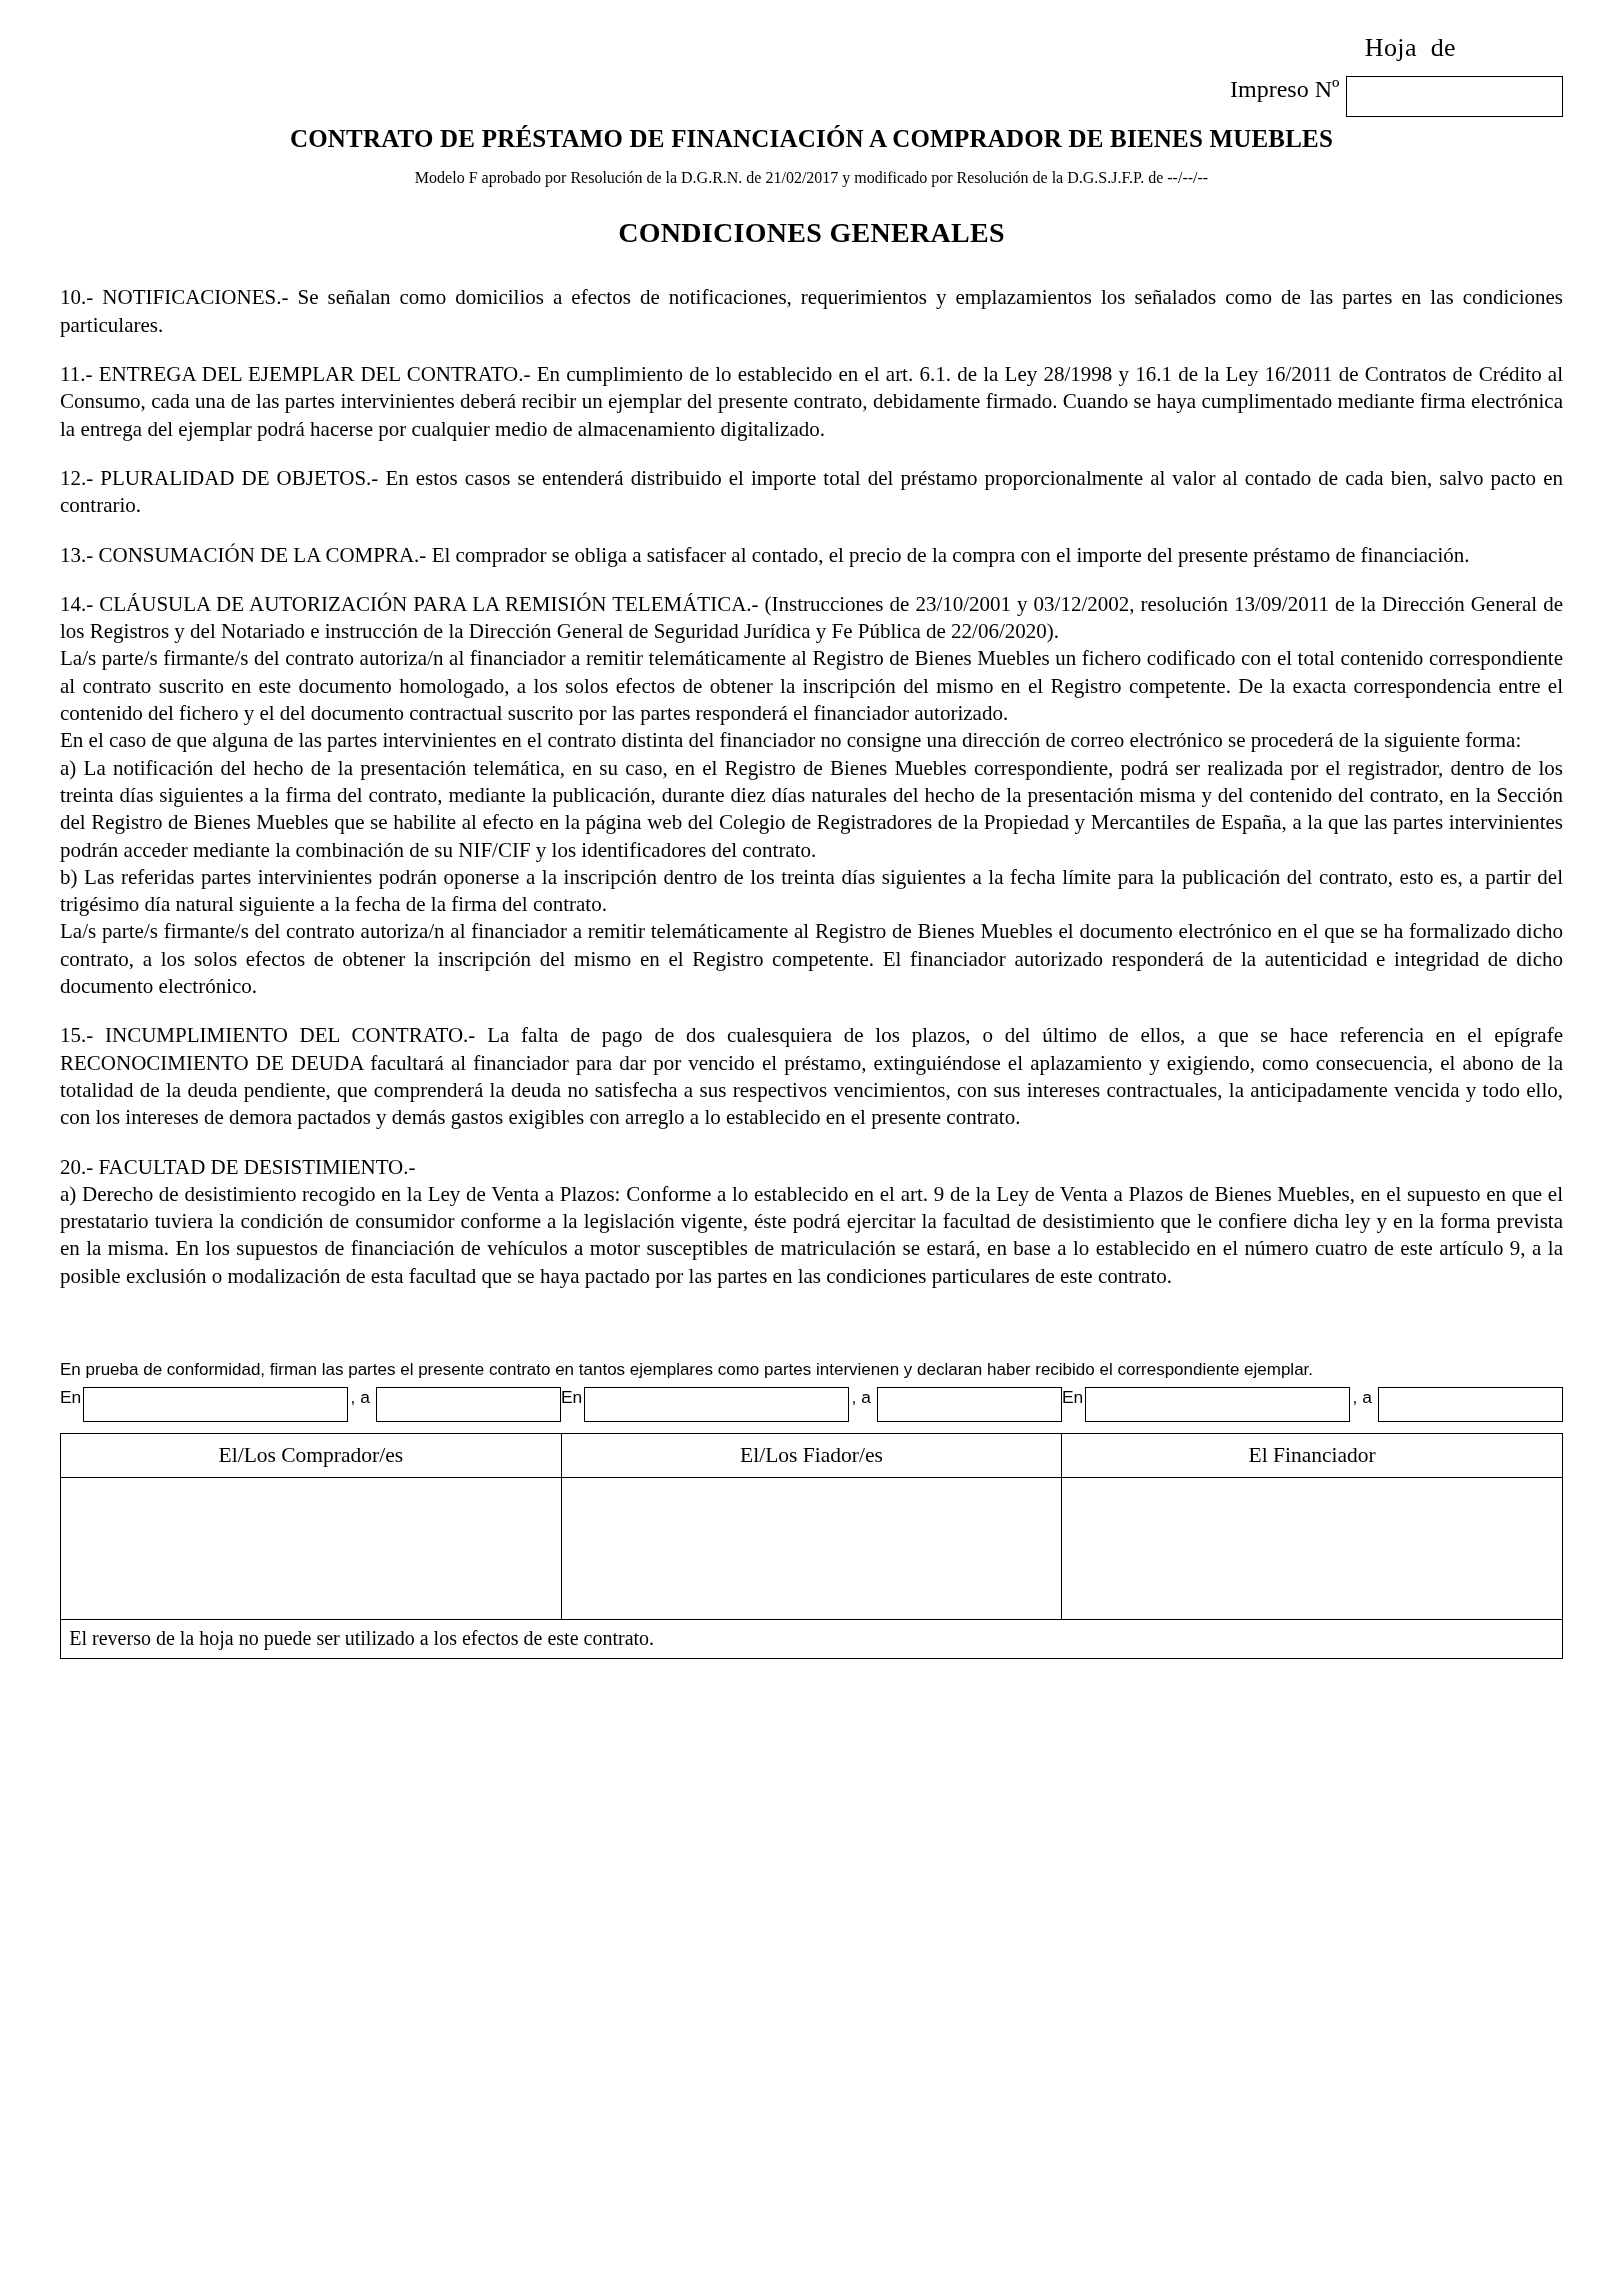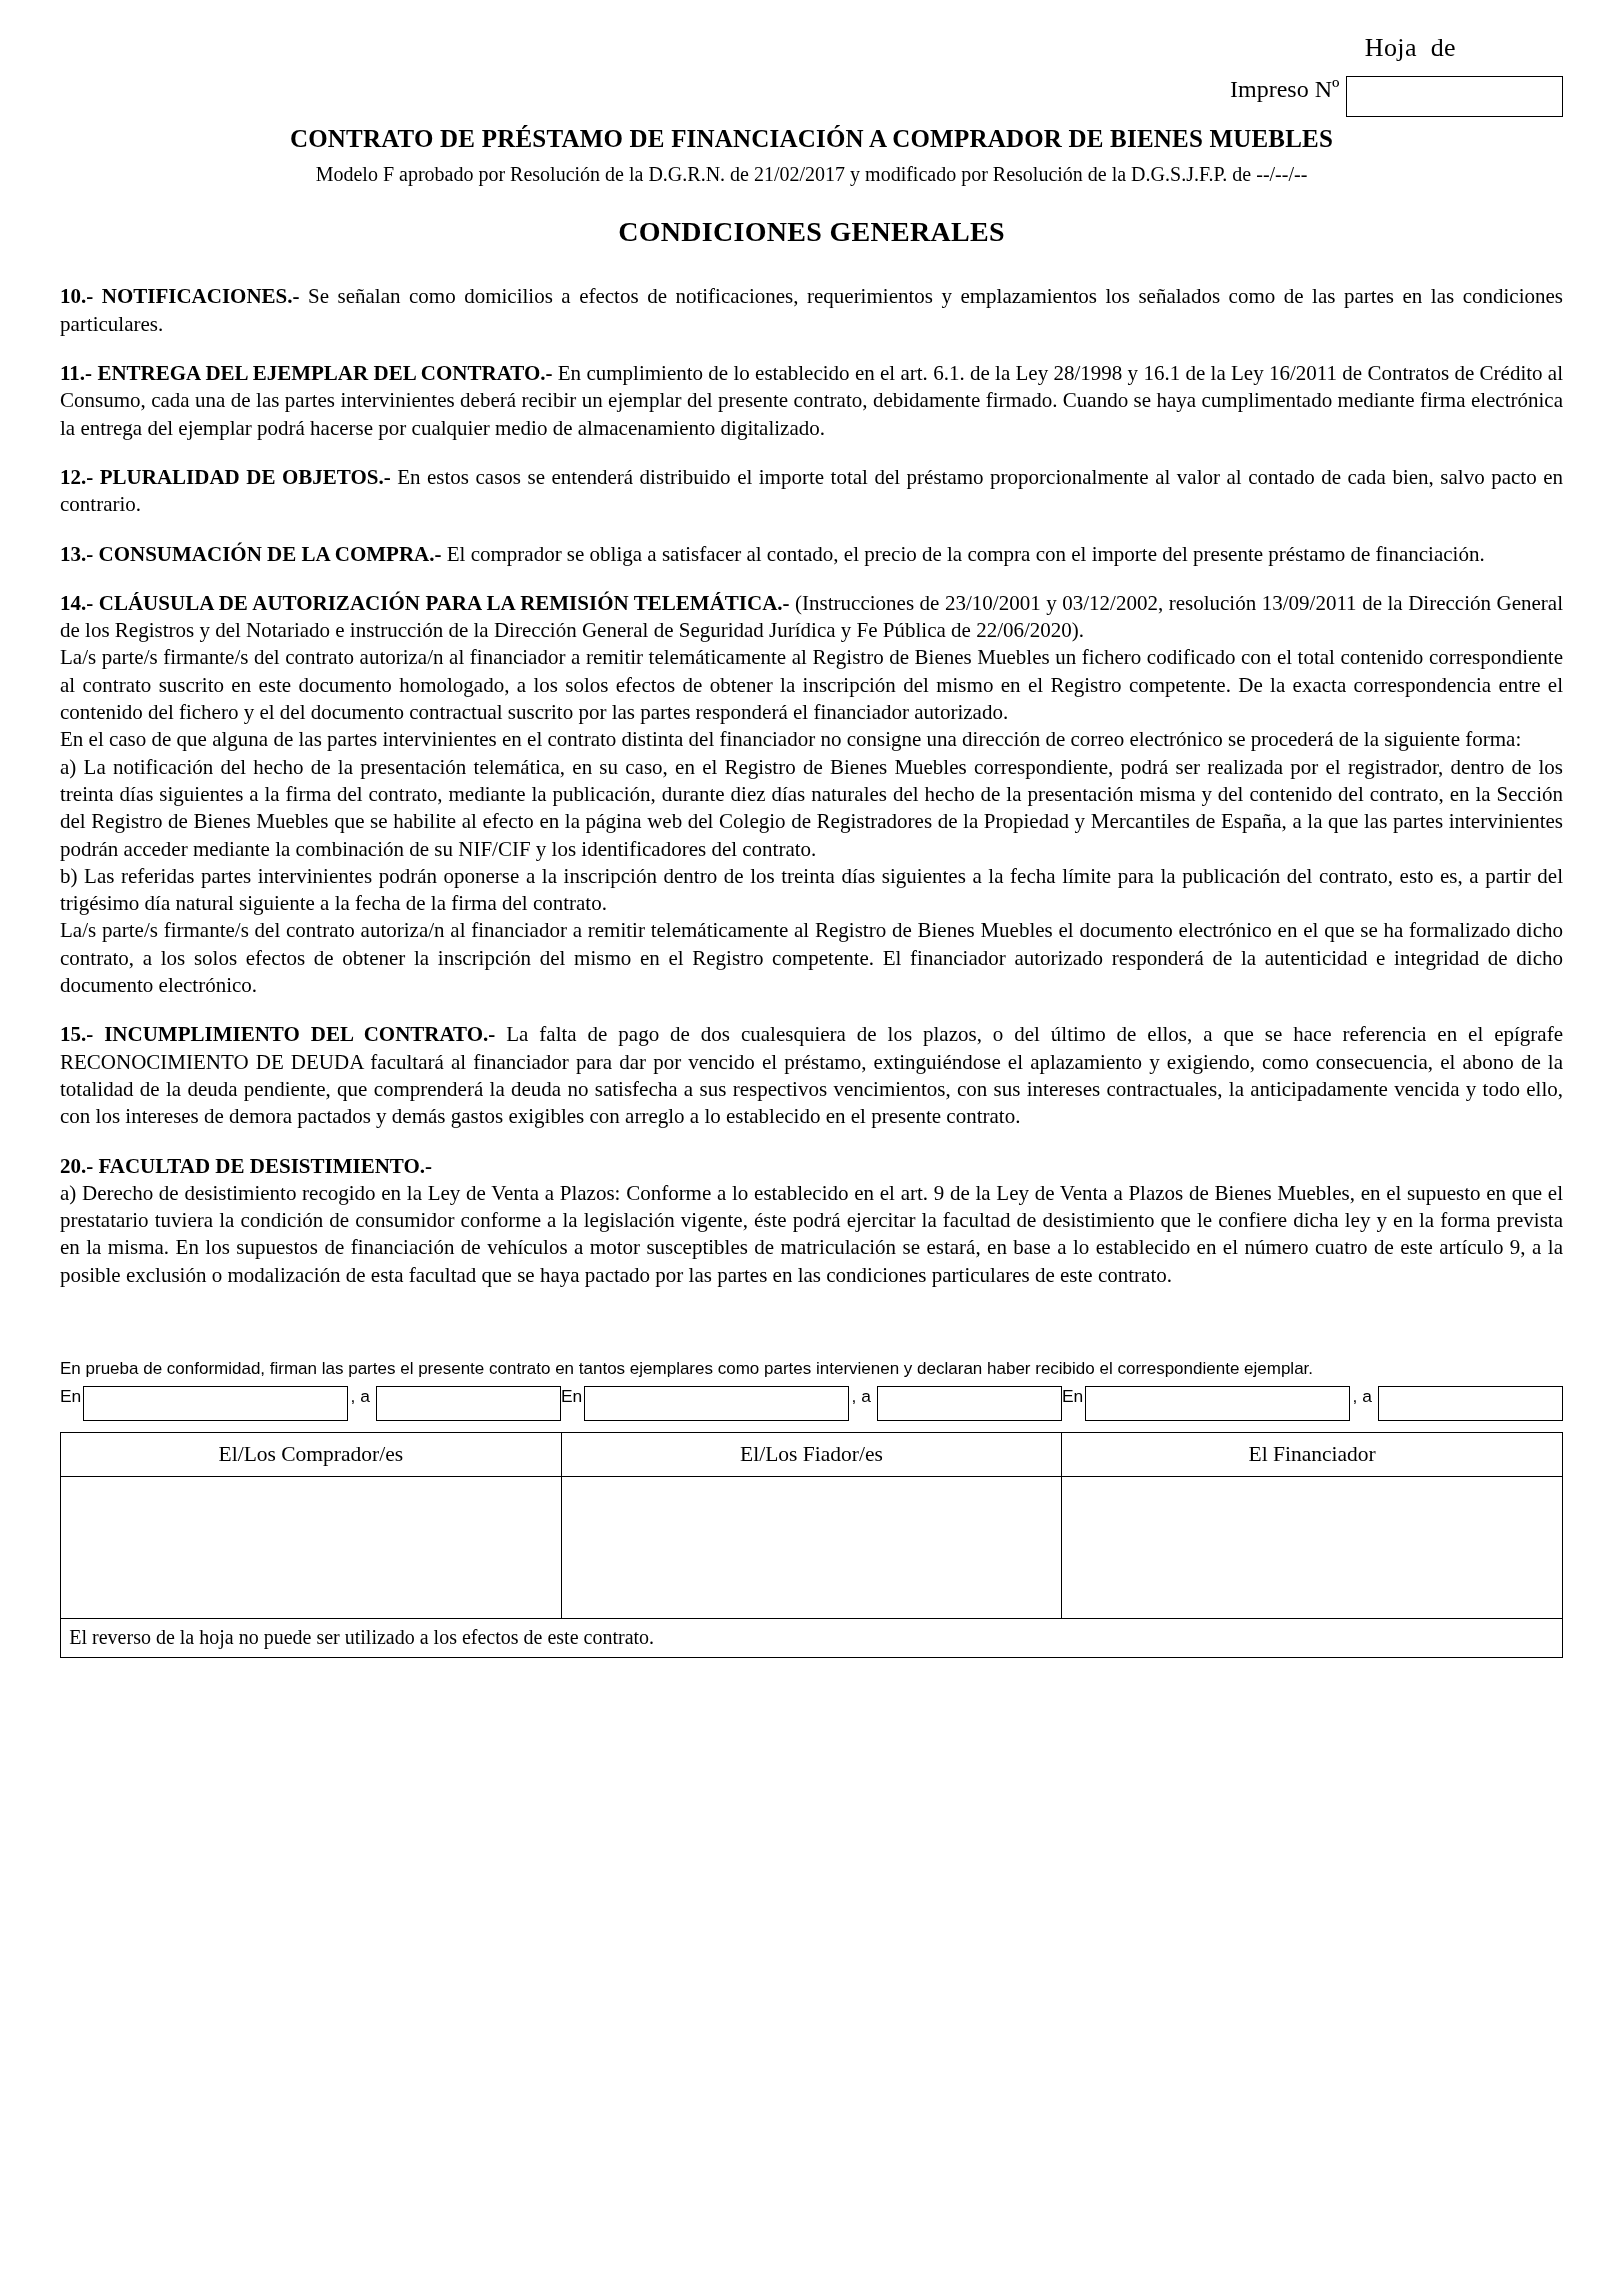--- a/index.html
+++ b/index.html
@@ -51,43 +51,43 @@
 
   .doc-title {
     text-align: center;
     font-size: 25px;
     font-weight: bold;
     letter-spacing: 0.2px;
     margin-top: 8.3px;
   }
   .doc-subtitle {
     text-align: center;
-    font-size: 20px;
-    margin-top: 10px;
+    font-size: 16px;
+    margin-top: 16px;
   }
   .section-title {
     text-align: center;
     font-size: 28px;
     font-weight: bold;
     margin-top: 30px;
     letter-spacing: 0.3px;
   }
 
   
   .clauses {
     margin-top: 35px;
   }
   .clause {
     font-size: 21px;
     line-height: 1.30;
     text-align: justify;
     margin-bottom: 22px;
   }
   .clause .lead {
-    font-weight: bold;
+    font-weight: normal;
   }
   .clause p {
     margin: 0;
     text-align: justify;
   }
   .clause p + p {
     margin-top: 0;
   }
 
   

